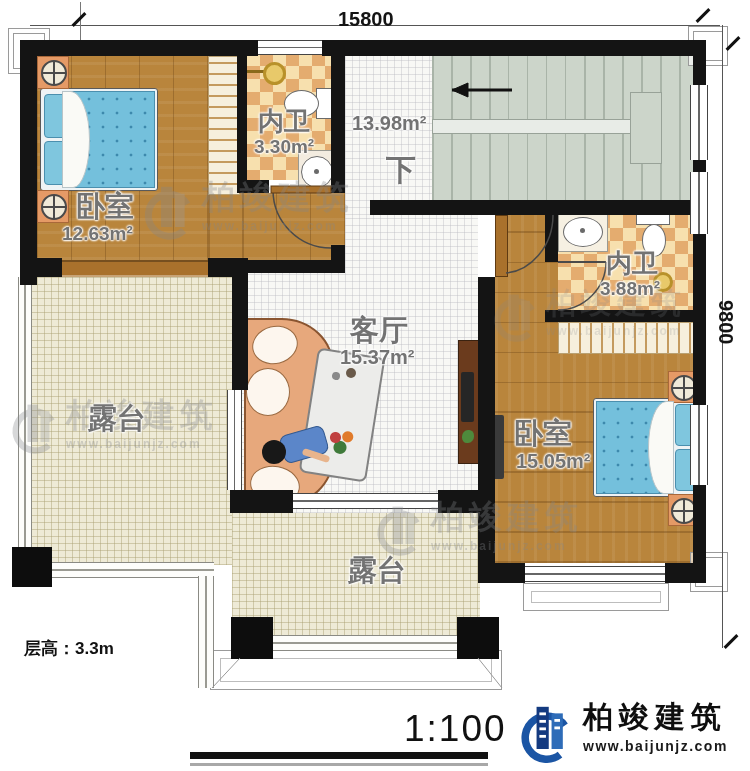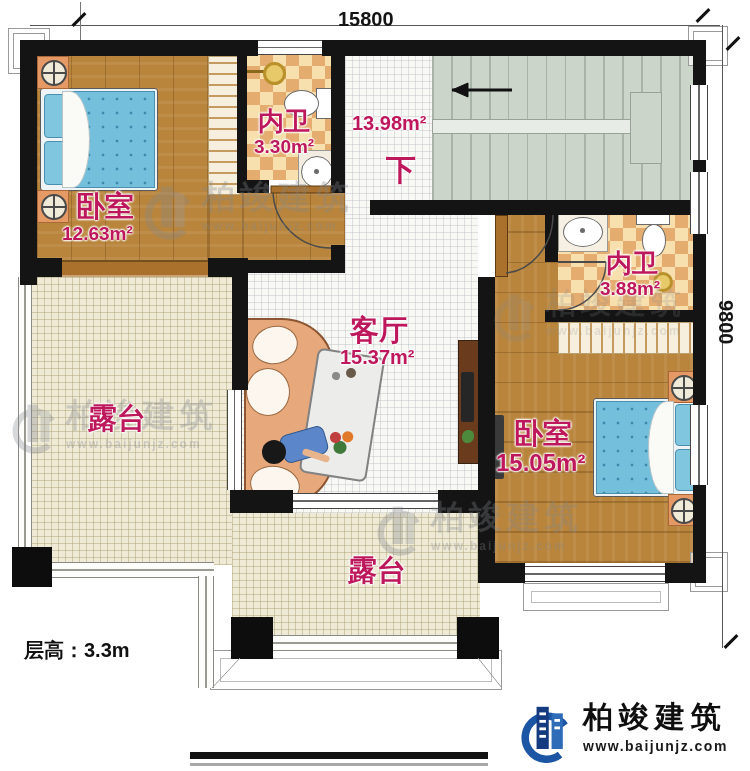--- a/index.html
+++ b/index.html
@@ -30,21 +30,21 @@
   .winV{background:#fff;border-left:1.5px solid #444;border-right:1.5px solid #444;
         background-image:linear-gradient(90deg,rgba(0,0,0,0) 0 44%,#666 44% 56%,rgba(0,0,0,0) 56%);}
   .rail{background:#fdfdfb;}
   .railH{border-top:1px solid #8a8a84;border-bottom:1px solid #8a8a84;
          background-image:linear-gradient(0deg,rgba(0,0,0,0) 0 45%,#9a9a92 45% 55%,rgba(0,0,0,0) 55%);}
   .railV{border-left:1px solid #8a8a84;border-right:1px solid #8a8a84;
          background-image:linear-gradient(90deg,rgba(0,0,0,0) 0 45%,#9a9a92 45% 55%,rgba(0,0,0,0) 55%);}
   .post{background:#0d0d0d;}
   .marker{border:1px solid #9a9a9a;background:rgba(255,255,255,.6);}
   .marker:after{content:"";position:absolute;left:4px;top:4px;right:4px;bottom:4px;border:1px solid #9a9a9a;}
-  .lbl{color:#be185d;font-weight:bold;white-space:nowrap;line-height:1;
+  .lbl{color:#737373;font-weight:bold;white-space:nowrap;line-height:1;
        text-shadow:0 1px 2px rgba(255,255,255,.95),0 -1px 2px rgba(255,255,255,.95),1px 0 2px rgba(255,255,255,.95),-1px 0 2px rgba(255,255,255,.95);}
   .area{font-size:19px;}
   .dimtxt{color:#141414;font-weight:bold;font-size:20px;}
   .lamp{width:22px;height:22px;border:2px solid #4a4a4a;border-radius:50%;background:#f0ead8;
         background-image:linear-gradient(0deg,rgba(0,0,0,0) 45%,#4a4a4a 45% 55%,rgba(0,0,0,0) 55%),
                          linear-gradient(90deg,rgba(0,0,0,0) 45%,#4a4a4a 45% 55%,rgba(0,0,0,0) 55%);}
   .nstand{background:#e59a66;border:1px solid #a9683a;}
   .bedframe{background:#eef3f5;border:1.5px solid #5a5a5a;border-radius:3px;}
   .pillow{background:#7fc6de;border:1.5px solid #4b8fae;border-radius:4px;}
   .mattress{background:#74c0dc;border:1px solid #4b8fae;
@@ -265,26 +265,27 @@
   <div class="abs lbl area" style="left:62px;top:224px;z-index:60">12.63m²</div>
   <div class="abs lbl" style="left:258px;top:108px;font-size:26px;z-index:60">内卫</div>
   <div class="abs lbl area" style="left:254px;top:137px;z-index:60">3.30m²</div>
   <div class="abs lbl area" style="left:352px;top:113px;font-size:20px;z-index:60">13.98m²</div>
   <div class="abs lbl" style="left:386px;top:155px;font-size:30px;z-index:60">下</div>
   <div class="abs lbl" style="left:350px;top:316px;font-size:29px;z-index:60">客厅</div>
   <div class="abs lbl area" style="left:340px;top:347px;font-size:20px;z-index:60">15.37m²</div>
   <div class="abs lbl" style="left:606px;top:250px;font-size:26px;z-index:60">内卫</div>
   <div class="abs lbl area" style="left:600px;top:279px;z-index:60">3.88m²</div>
   <div class="abs lbl" style="left:514px;top:419px;font-size:29px;z-index:60">卧室</div>
-  <div class="abs lbl area" style="left:496px;top:451px;font-size:24px;z-index:60">15.05m²</div>
+  <div class="abs lbl area" style="left:516px;top:451px;font-size:20px;z-index:60">15.05m²</div>
   <div class="abs lbl" style="left:88px;top:404px;font-size:29px;z-index:60">露台</div>
   <div class="abs lbl" style="left:348px;top:556px;font-size:29px;z-index:60">露台</div>
 
-  <div class="abs" style="left:24px;top:637px;font-size:20px;font-weight:bold;color:#111;z-index:60">层高：3.3m</div>
-
+  <div class="abs" style="left:24px;top:637px;font-size:17px;font-weight:bold;color:#111;z-index:60">层高：3.3m</div>
+
+  <div class="abs" style="left:404px;top:708px;font-size:37px;color:#111;letter-spacing:2px;z-index:60">1:100</div>
   <div class="abs" style="left:190px;top:752px;width:298px;height:7px;background:#111;z-index:60"></div>
   <div class="abs" style="left:190px;top:763px;width:298px;height:3px;background:#a8a8a8;z-index:60"></div>
 
   <div class="abs" style="left:515px;top:702px;display:flex;align-items:flex-start;z-index:60">
     <svg width="60" height="64" viewBox="0 0 64 68">
       <path d="M48 56 A23 23 0 1 1 53 25" fill="none" stroke="#1b55a4" stroke-width="8"></path>
       <rect x="23" y="5" width="13" height="45" fill="#143a80"></rect>
       <rect x="26" y="11" width="7" height="3" fill="#fff"></rect>
         <rect x="26" y="19" width="7" height="3" fill="#fff"></rect>
       <rect x="26" y="27" width="7" height="3" fill="#fff"></rect>

